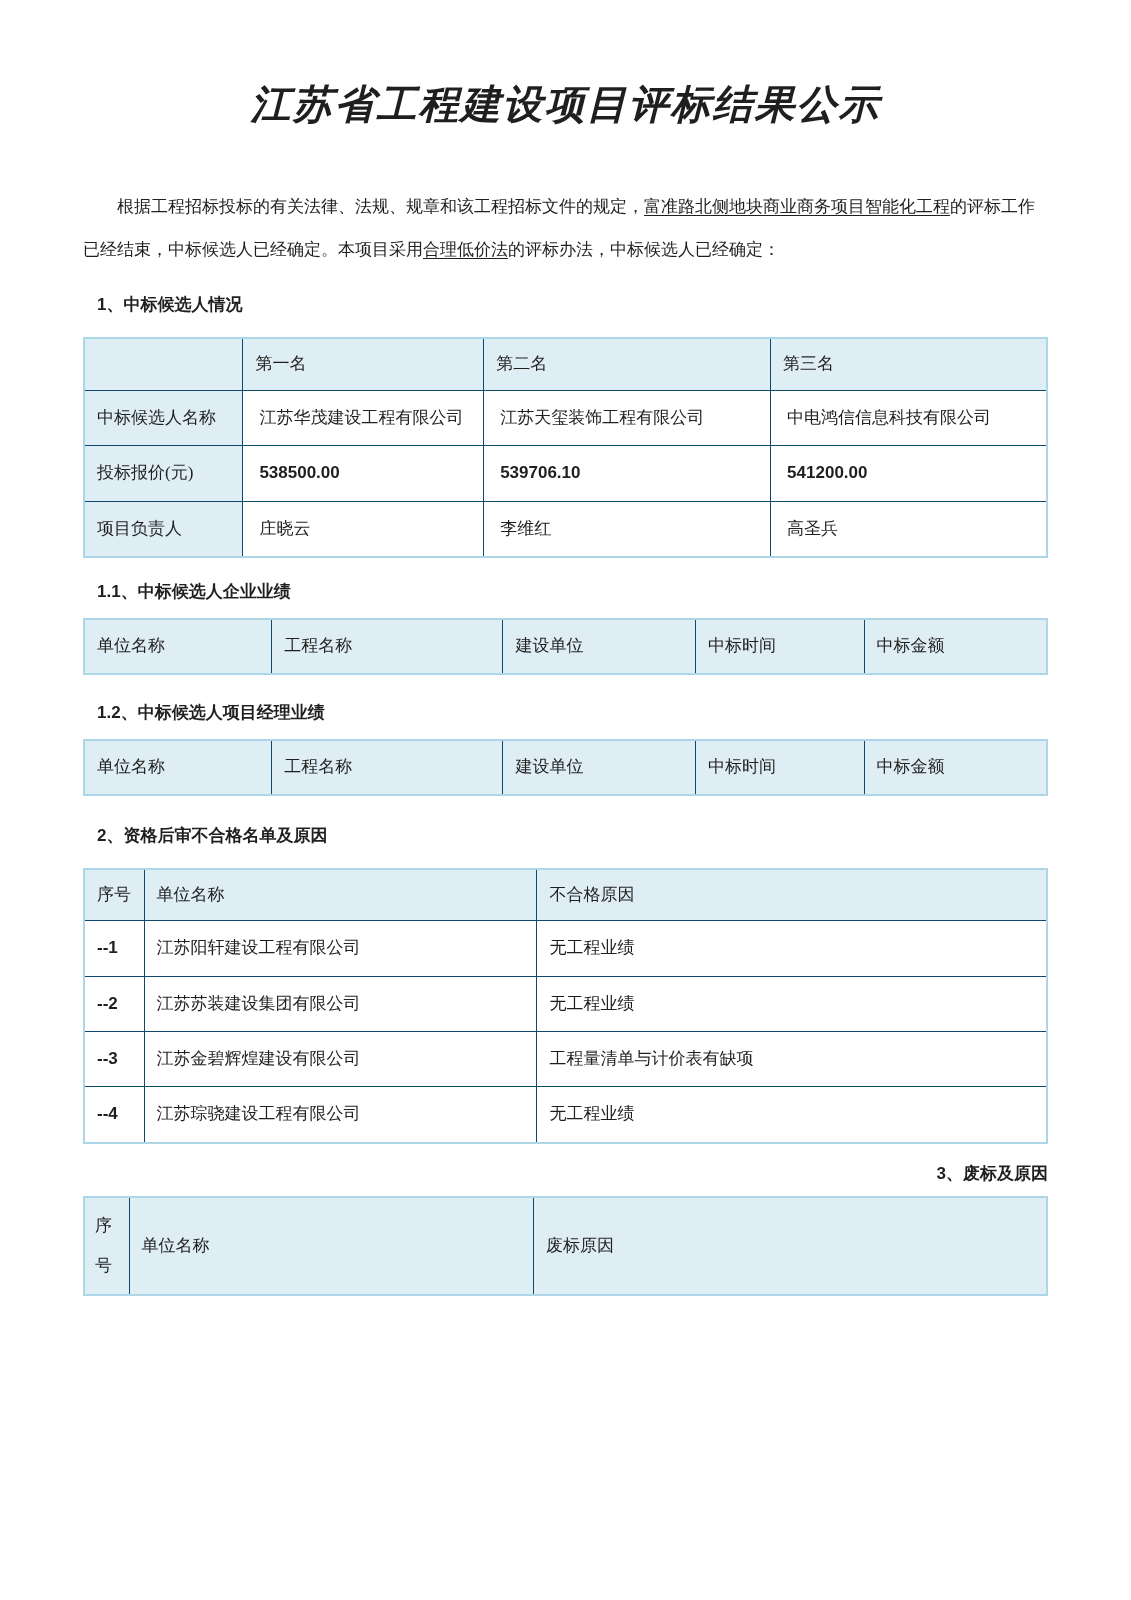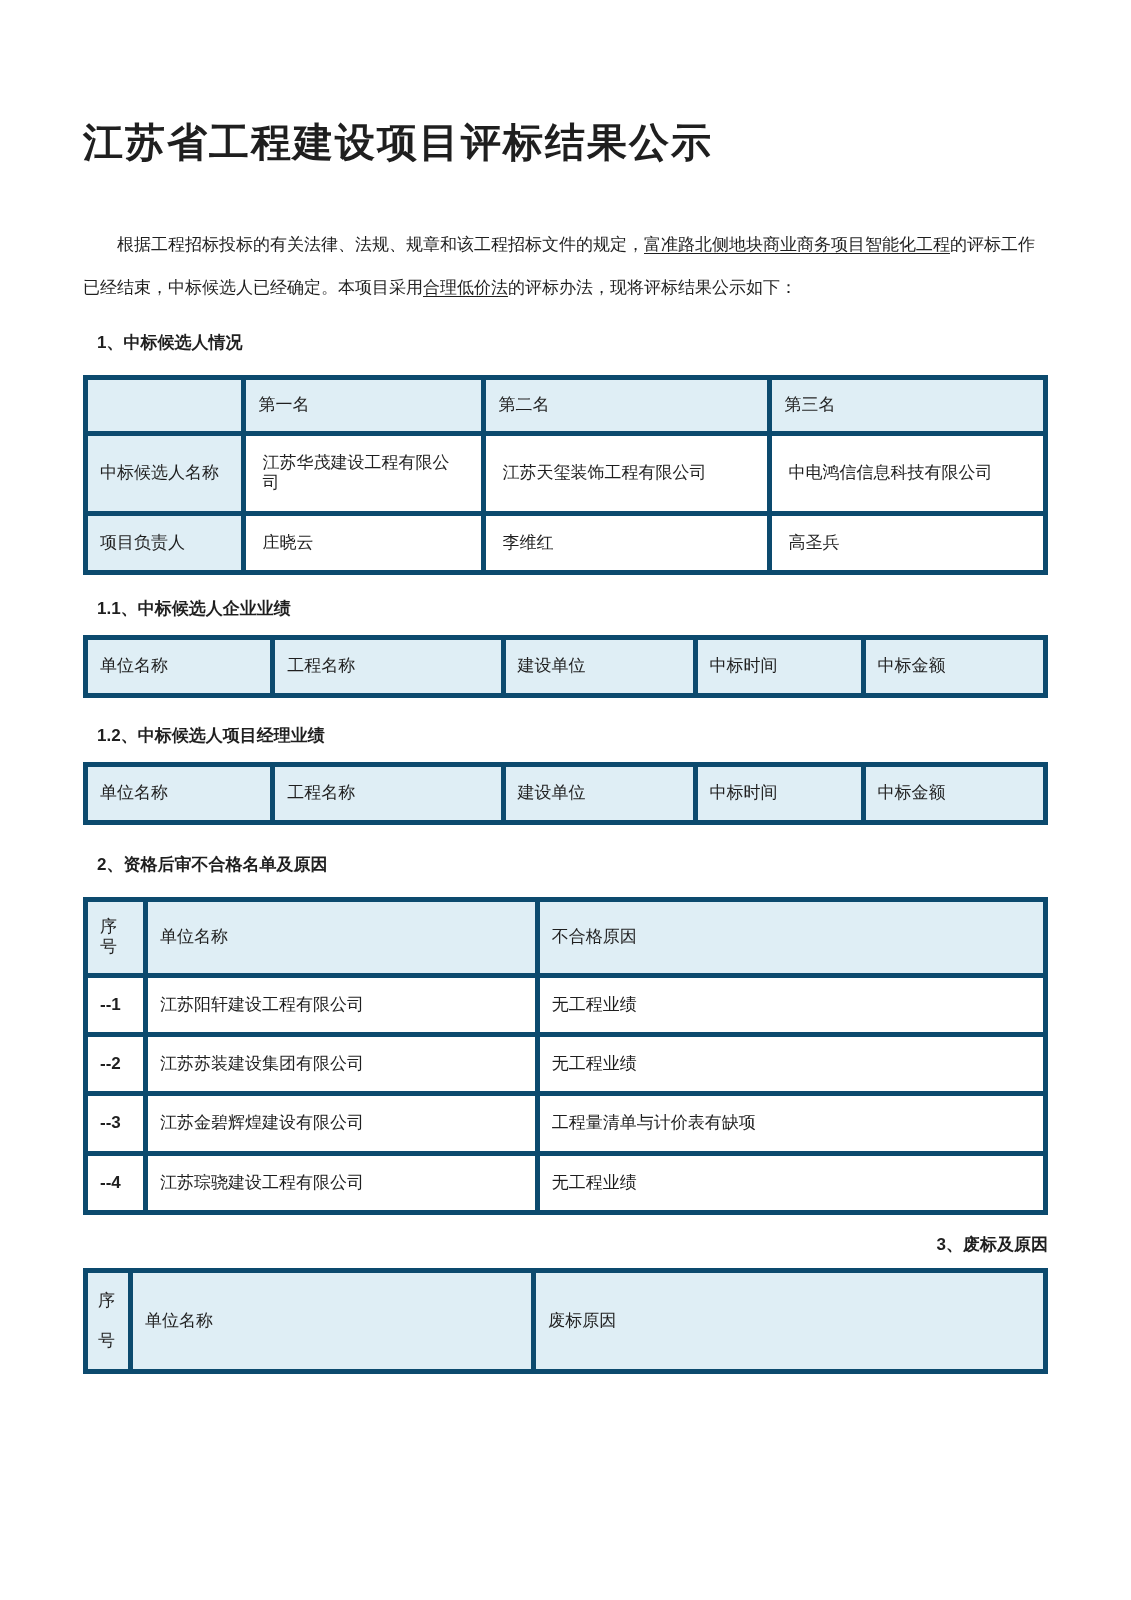--- a/index.html
+++ b/index.html
@@ -4,43 +4,43 @@
 <style>
   html,body{margin:0;padding:0;}
   body{
     width:1131px;height:1600px;background:#ffffff;color:#1f1f1f;
     font-family:"Liberation Serif","DejaVu Serif",serif;
     overflow:hidden;
   }
   .page{padding:0 83px;box-sizing:border-box;}
 
   .title{
-    padding-top:119px;text-align:left;
-    font-size:40px;font-weight:700;letter-spacing:2px;line-height:1.2;
+    padding-top:81px;text-align:center;
+    font-size:40px;font-weight:700;letter-spacing:2px;line-height:1.2;font-style:italic;
   }
   .docnum{margin-top:78px;text-align:center;font-size:17px;line-height:1.2;}
   .intro{margin-top:56px;font-size:17px;line-height:43px;text-indent:34px;}
   .bu{font-weight:400;text-decoration:underline;text-underline-offset:3px;}
 
   .h{
     font-family:"Liberation Sans","DejaVu Sans",sans-serif;
     font-size:17px;font-weight:700;padding-left:14px;line-height:1.2;
   }
   .h1{margin:24px 0 22px;}
   .h11{margin:24px 0 16px;}
   .h12{margin:28px 0 16px;}
   .h2{margin:30px 0 22px;}
   .h3{margin:20px 0 12px;text-align:right;}
 
   table{
     width:100%;border-collapse:collapse;table-layout:fixed;
     border:2px solid #aed6e9;
   }
   td{
-    border:5px solid #0c4a6e;font-size:17px;line-height:1.2;
+    border:1px solid #0c4a6e;font-size:17px;line-height:1.2;
     padding:15px 12px;vertical-align:middle;overflow:hidden;
     word-break:break-all;
   }
   td.hd{background:#dfeef5;}
   td.num{
     font-family:"Liberation Sans","DejaVu Sans",sans-serif;
     font-weight:700;font-size:17px;
   }
   .t1 td.data{padding:17px 16px;}
   .t2 td.data{padding:17px 12px;}
@@ -50,21 +50,21 @@
 </style>
 </head>
 <body>
 
 <div class="page">
 
   <div class="title">江苏省工程建设项目评标结果公示</div>
 
 
   <div class="intro">
-    <span>根据工程招标投标的有关法律、法规、规章和该工程招标文件的规定，</span><span class="bu">富准路北侧地块商业商务项目智能化工程</span><span>的评标工作已经结束，中标候选人已经确定。本项目采用</span><span class="bu">合理低价法</span><span>的评标办法，现将评标结果公示如下：</span>
+    <span>根据工程招标投标的有关法律、法规、规章和该工程招标文件的规定，</span><span class="bu">富准路北侧地块商业商务项目智能化工程</span><span>的评标工作已经结束，中标候选人已经确定。本项目采用</span><span class="bu">合理低价法</span><span>的评标办法，中标候选人已经确定：</span>
   </div>
 
   <div class="h h1">1、中标候选人情况</div>
 
   <table class="t1">
     <colgroup>
         <col style="width:16.5%">
         <col style="width:25%">
         <col style="width:29.8%">
         <col style="width:28.7%">
@@ -74,20 +74,26 @@
       <td class="hd"></td>
       <td class="hd">第一名</td>
       <td class="hd">第二名</td>
       <td class="hd">第三名</td>
     </tr>
     <tr>
       <td class="hd">中标候选人名称</td>
       <td class="data">江苏华茂建设工程有限公司</td>
       <td class="data">江苏天玺装饰工程有限公司</td>
       <td class="data">中电鸿信信息科技有限公司</td>
+    </tr>
+    <tr>
+      <td class="hd">投标报价(元)</td>
+      <td class="data num">538500.00</td>
+      <td class="data num">539706.10</td>
+      <td class="data num">541200.00</td>
     </tr>
     <tr>
       <td class="hd">项目负责人</td>
       <td class="data">庄晓云</td>
       <td class="data">李维红</td>
       <td class="data">高圣兵</td>
     </tr>
   </tbody>
     </table>
 

